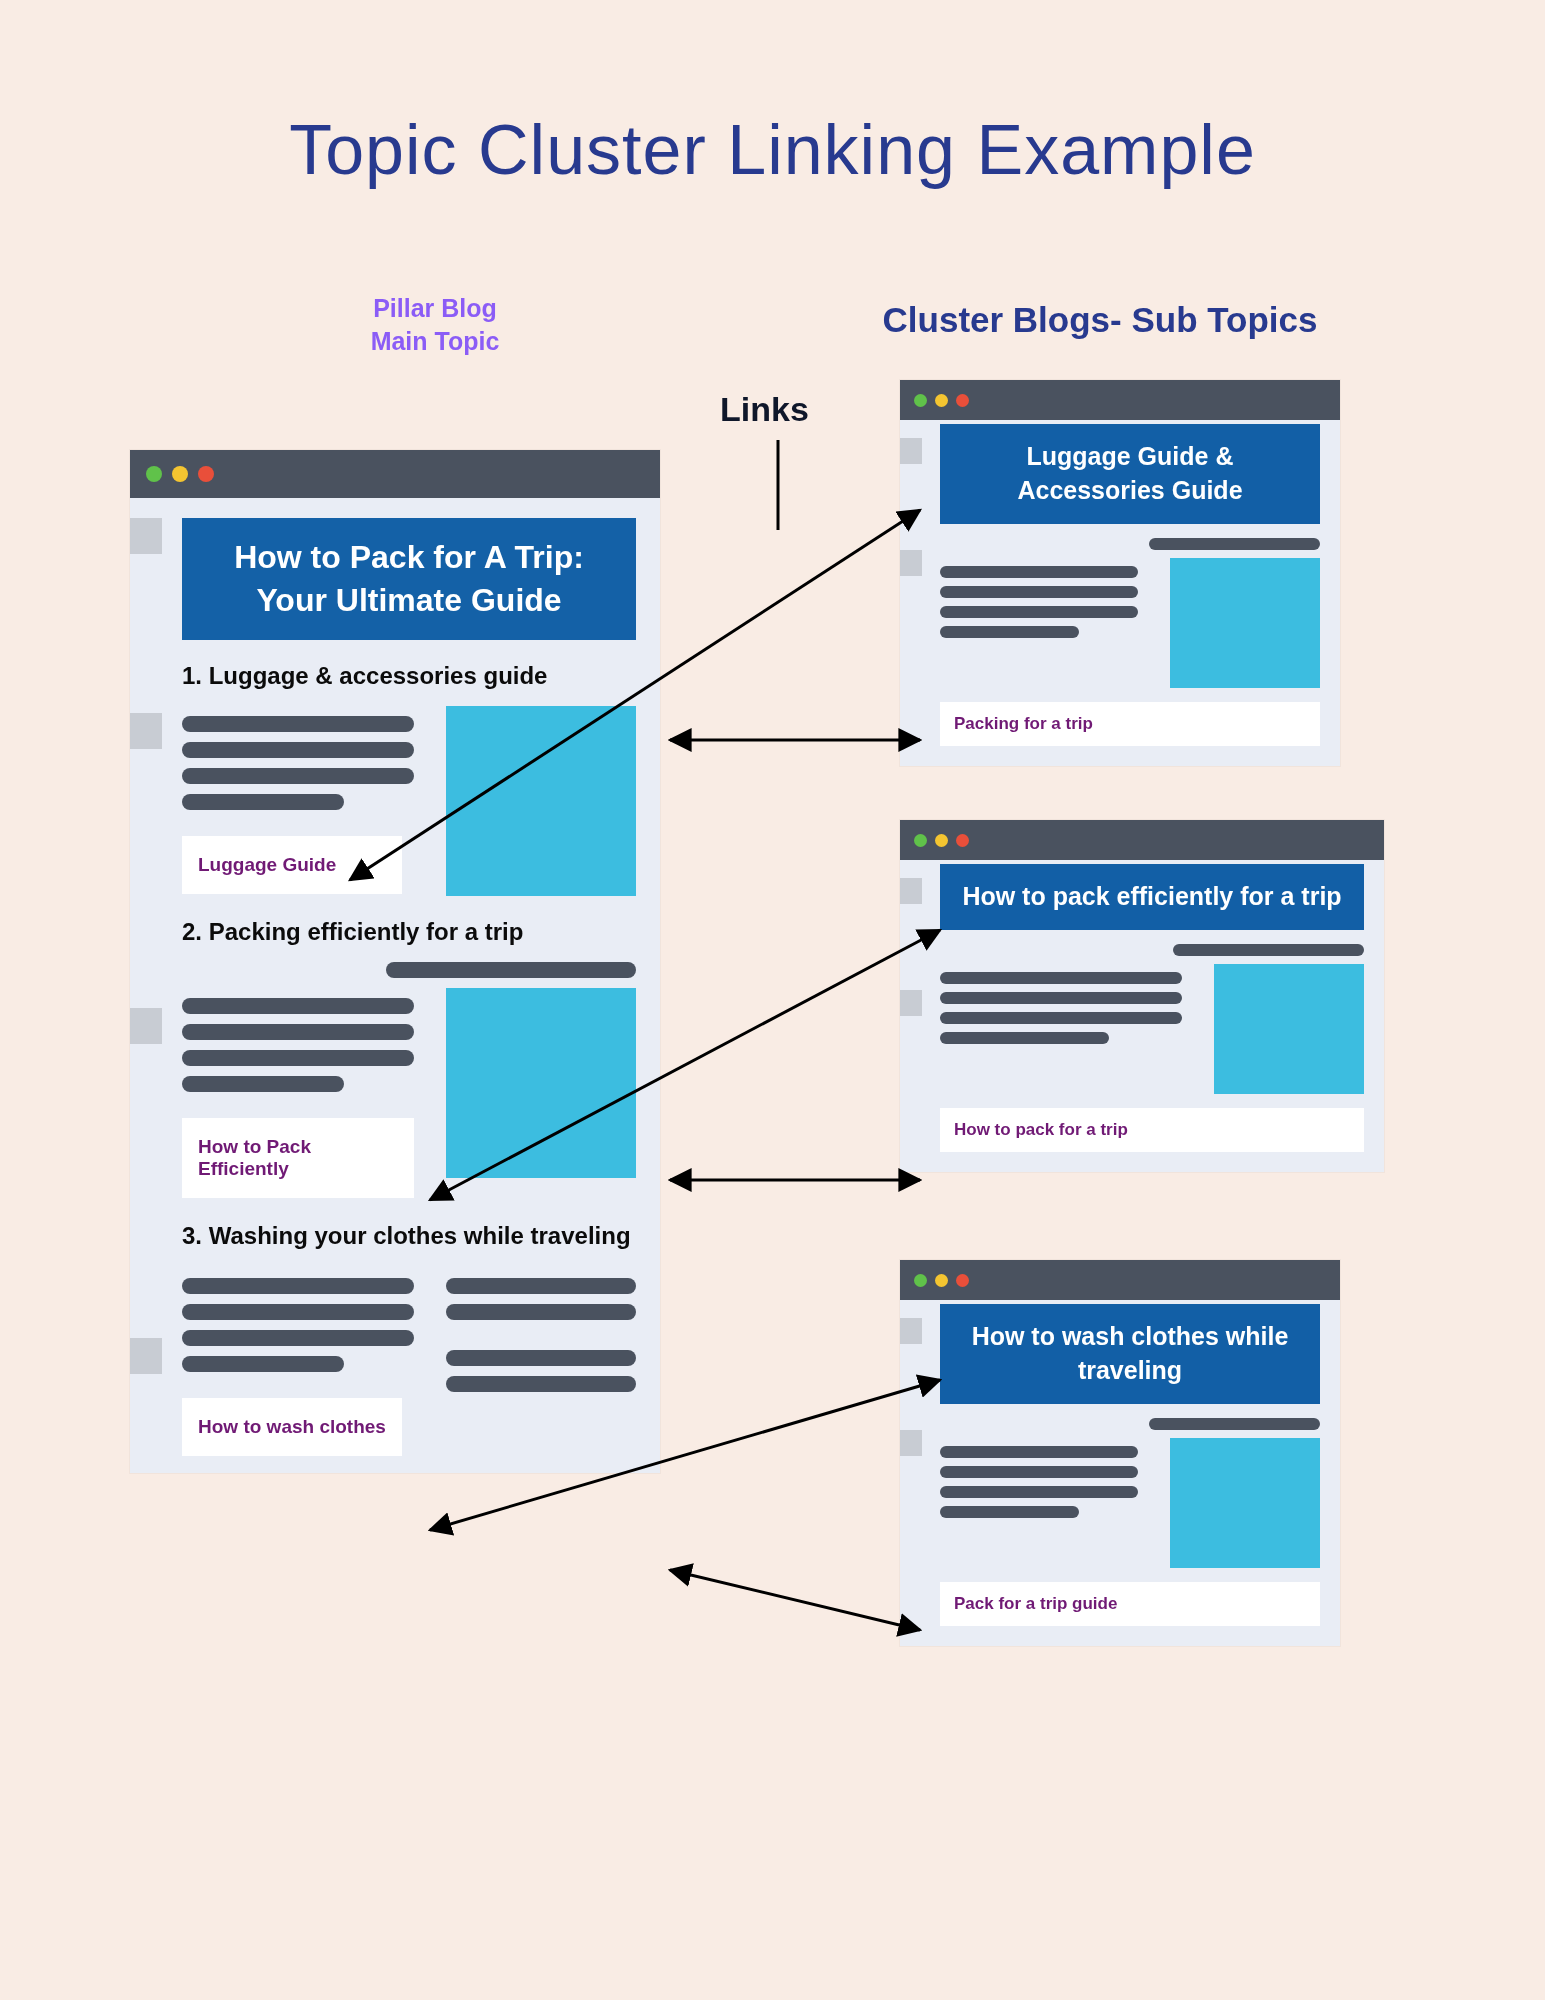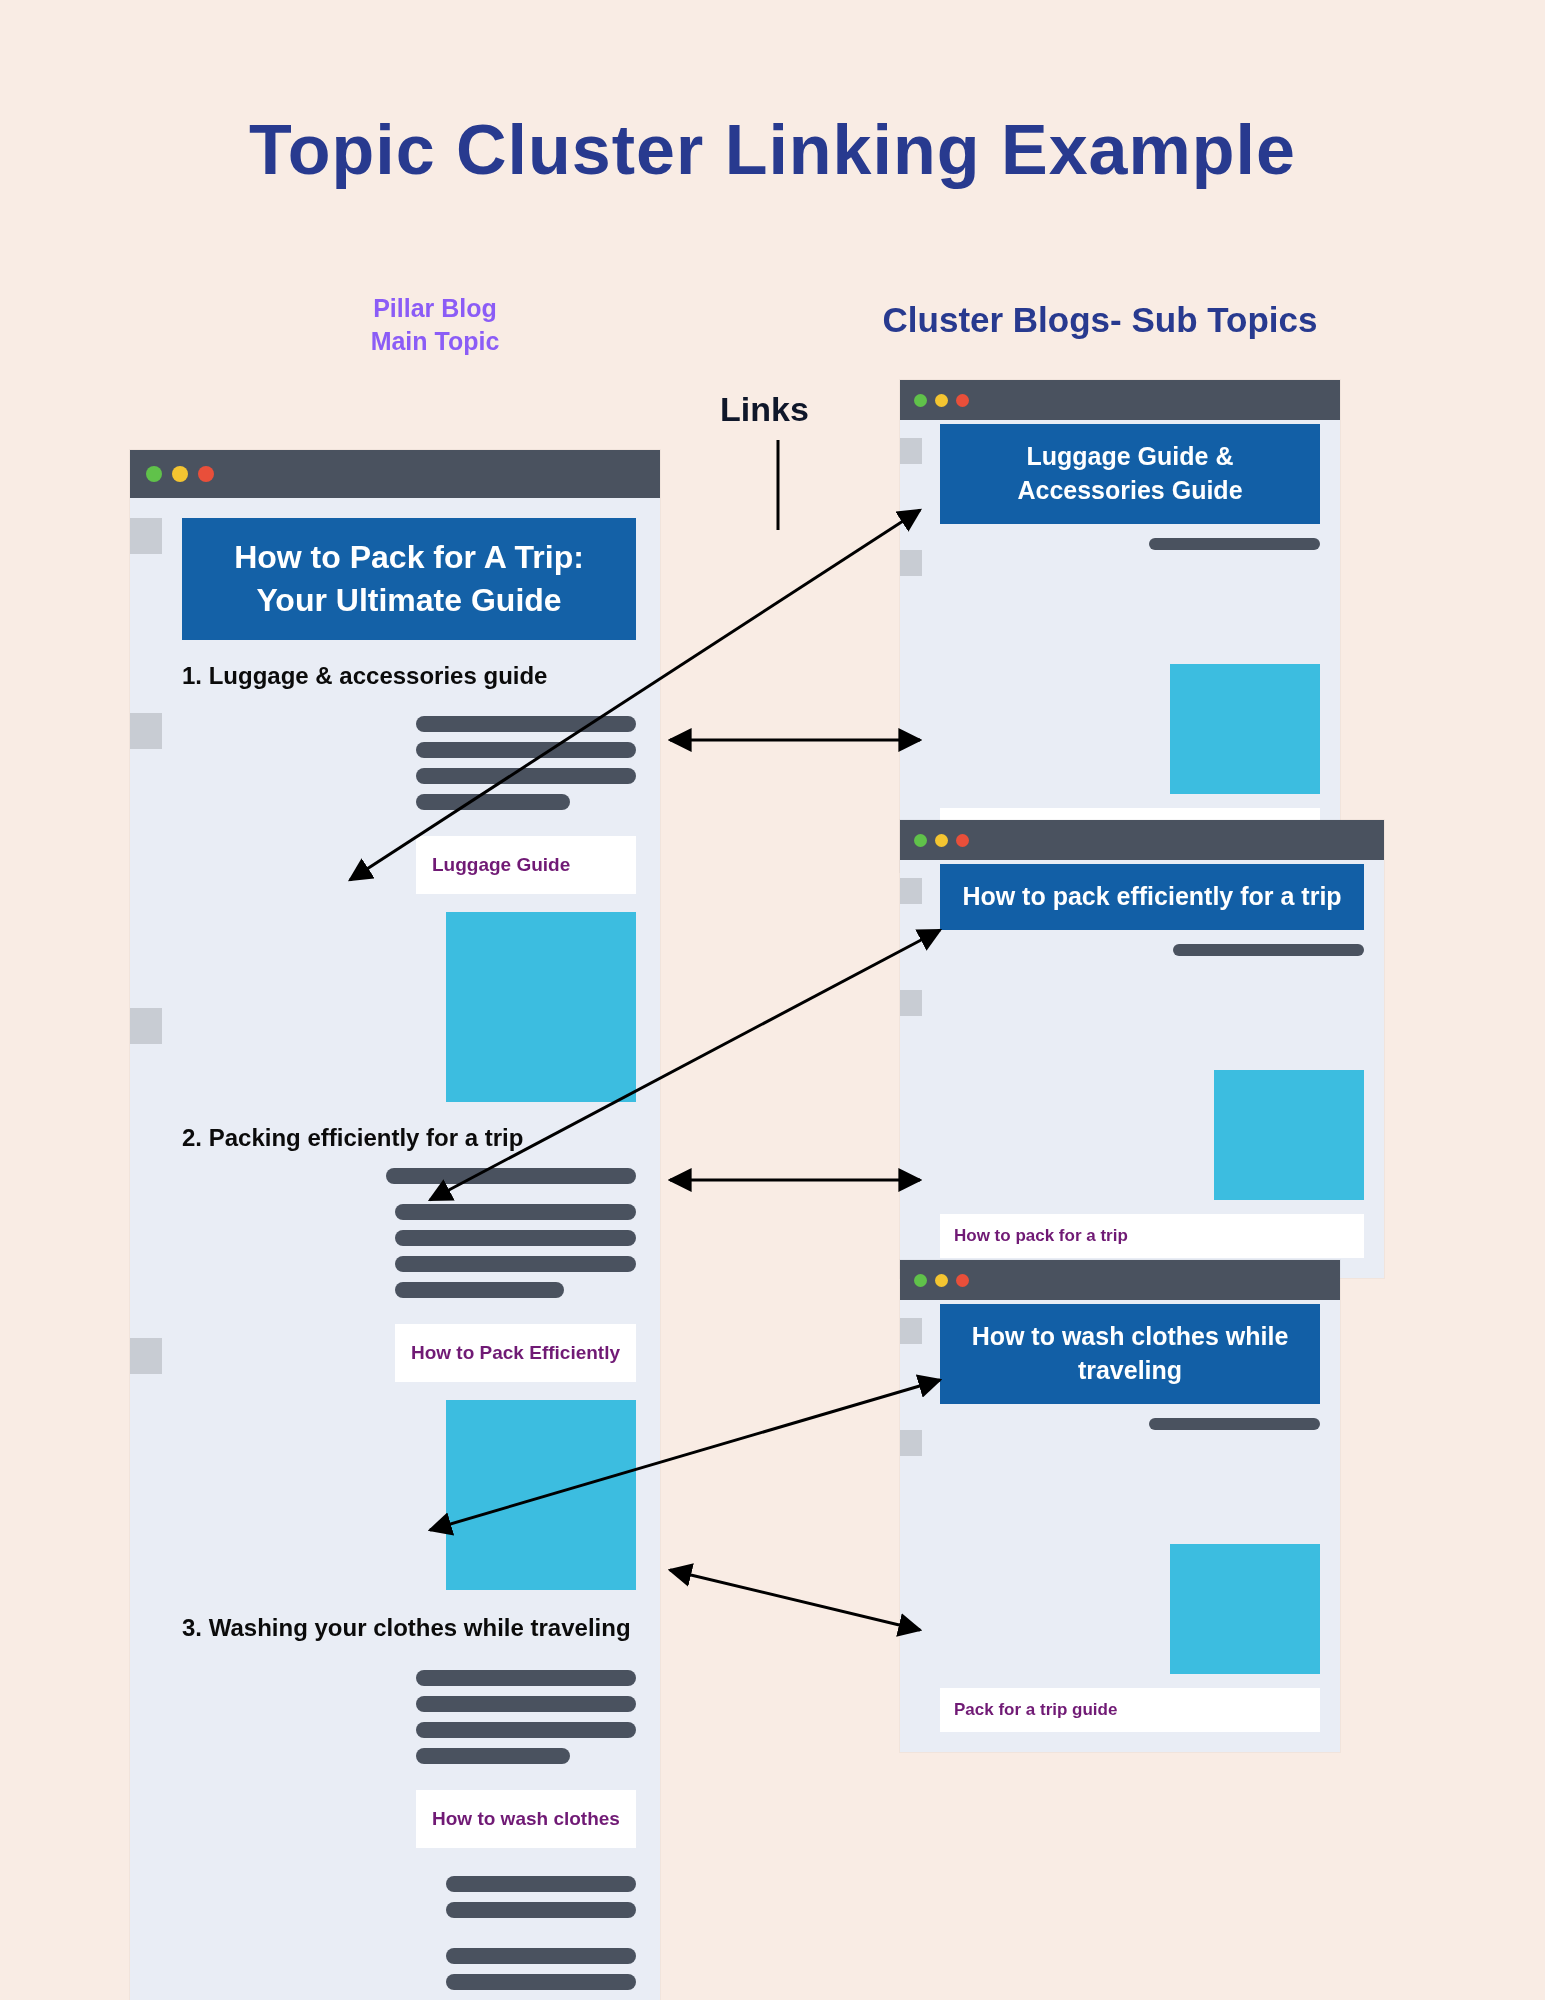--- a/index.html
+++ b/index.html
@@ -10,21 +10,21 @@
     height: 2000px;
     position: relative;
     overflow: hidden;
   }
   .title {
     position: absolute;
     top: 110px;
     left: 0; right: 0;
     text-align: center;
     font-size: 70px;
-    font-weight: 700;
+    font-weight: 400;
     color: #283a8f;
     letter-spacing: 1px;
   }
   .label-pillar {
     position: absolute;
     top: 292px;
     left: 260px;
     width: 350px;
     text-align: center;
     font-size: 25px;
@@ -103,21 +103,21 @@
     color: #0b0b0b;
     margin: 22px 0 16px 0;
   }
   .bar {
     background: #4a525f;
     height: 16px;
     border-radius: 8px;
     margin: 10px 0;
   }
   .browser.small .bar { height: 12px; border-radius: 6px; margin: 8px 0; }
-  .row-cols { display: flex; gap: 18px; align-items: flex-end; flex-direction: column; }
+  .row-cols { display: flex; gap: 32px; align-items: flex-start; }
   .col-text { flex: 1; }
   .img-block {
     background: #3cbde0;
     width: 190px;
     height: 190px;
     flex-shrink: 0;
   }
   .browser.small .img-block { width: 150px; height: 130px; }
   .link-box {
     background: #fff;

